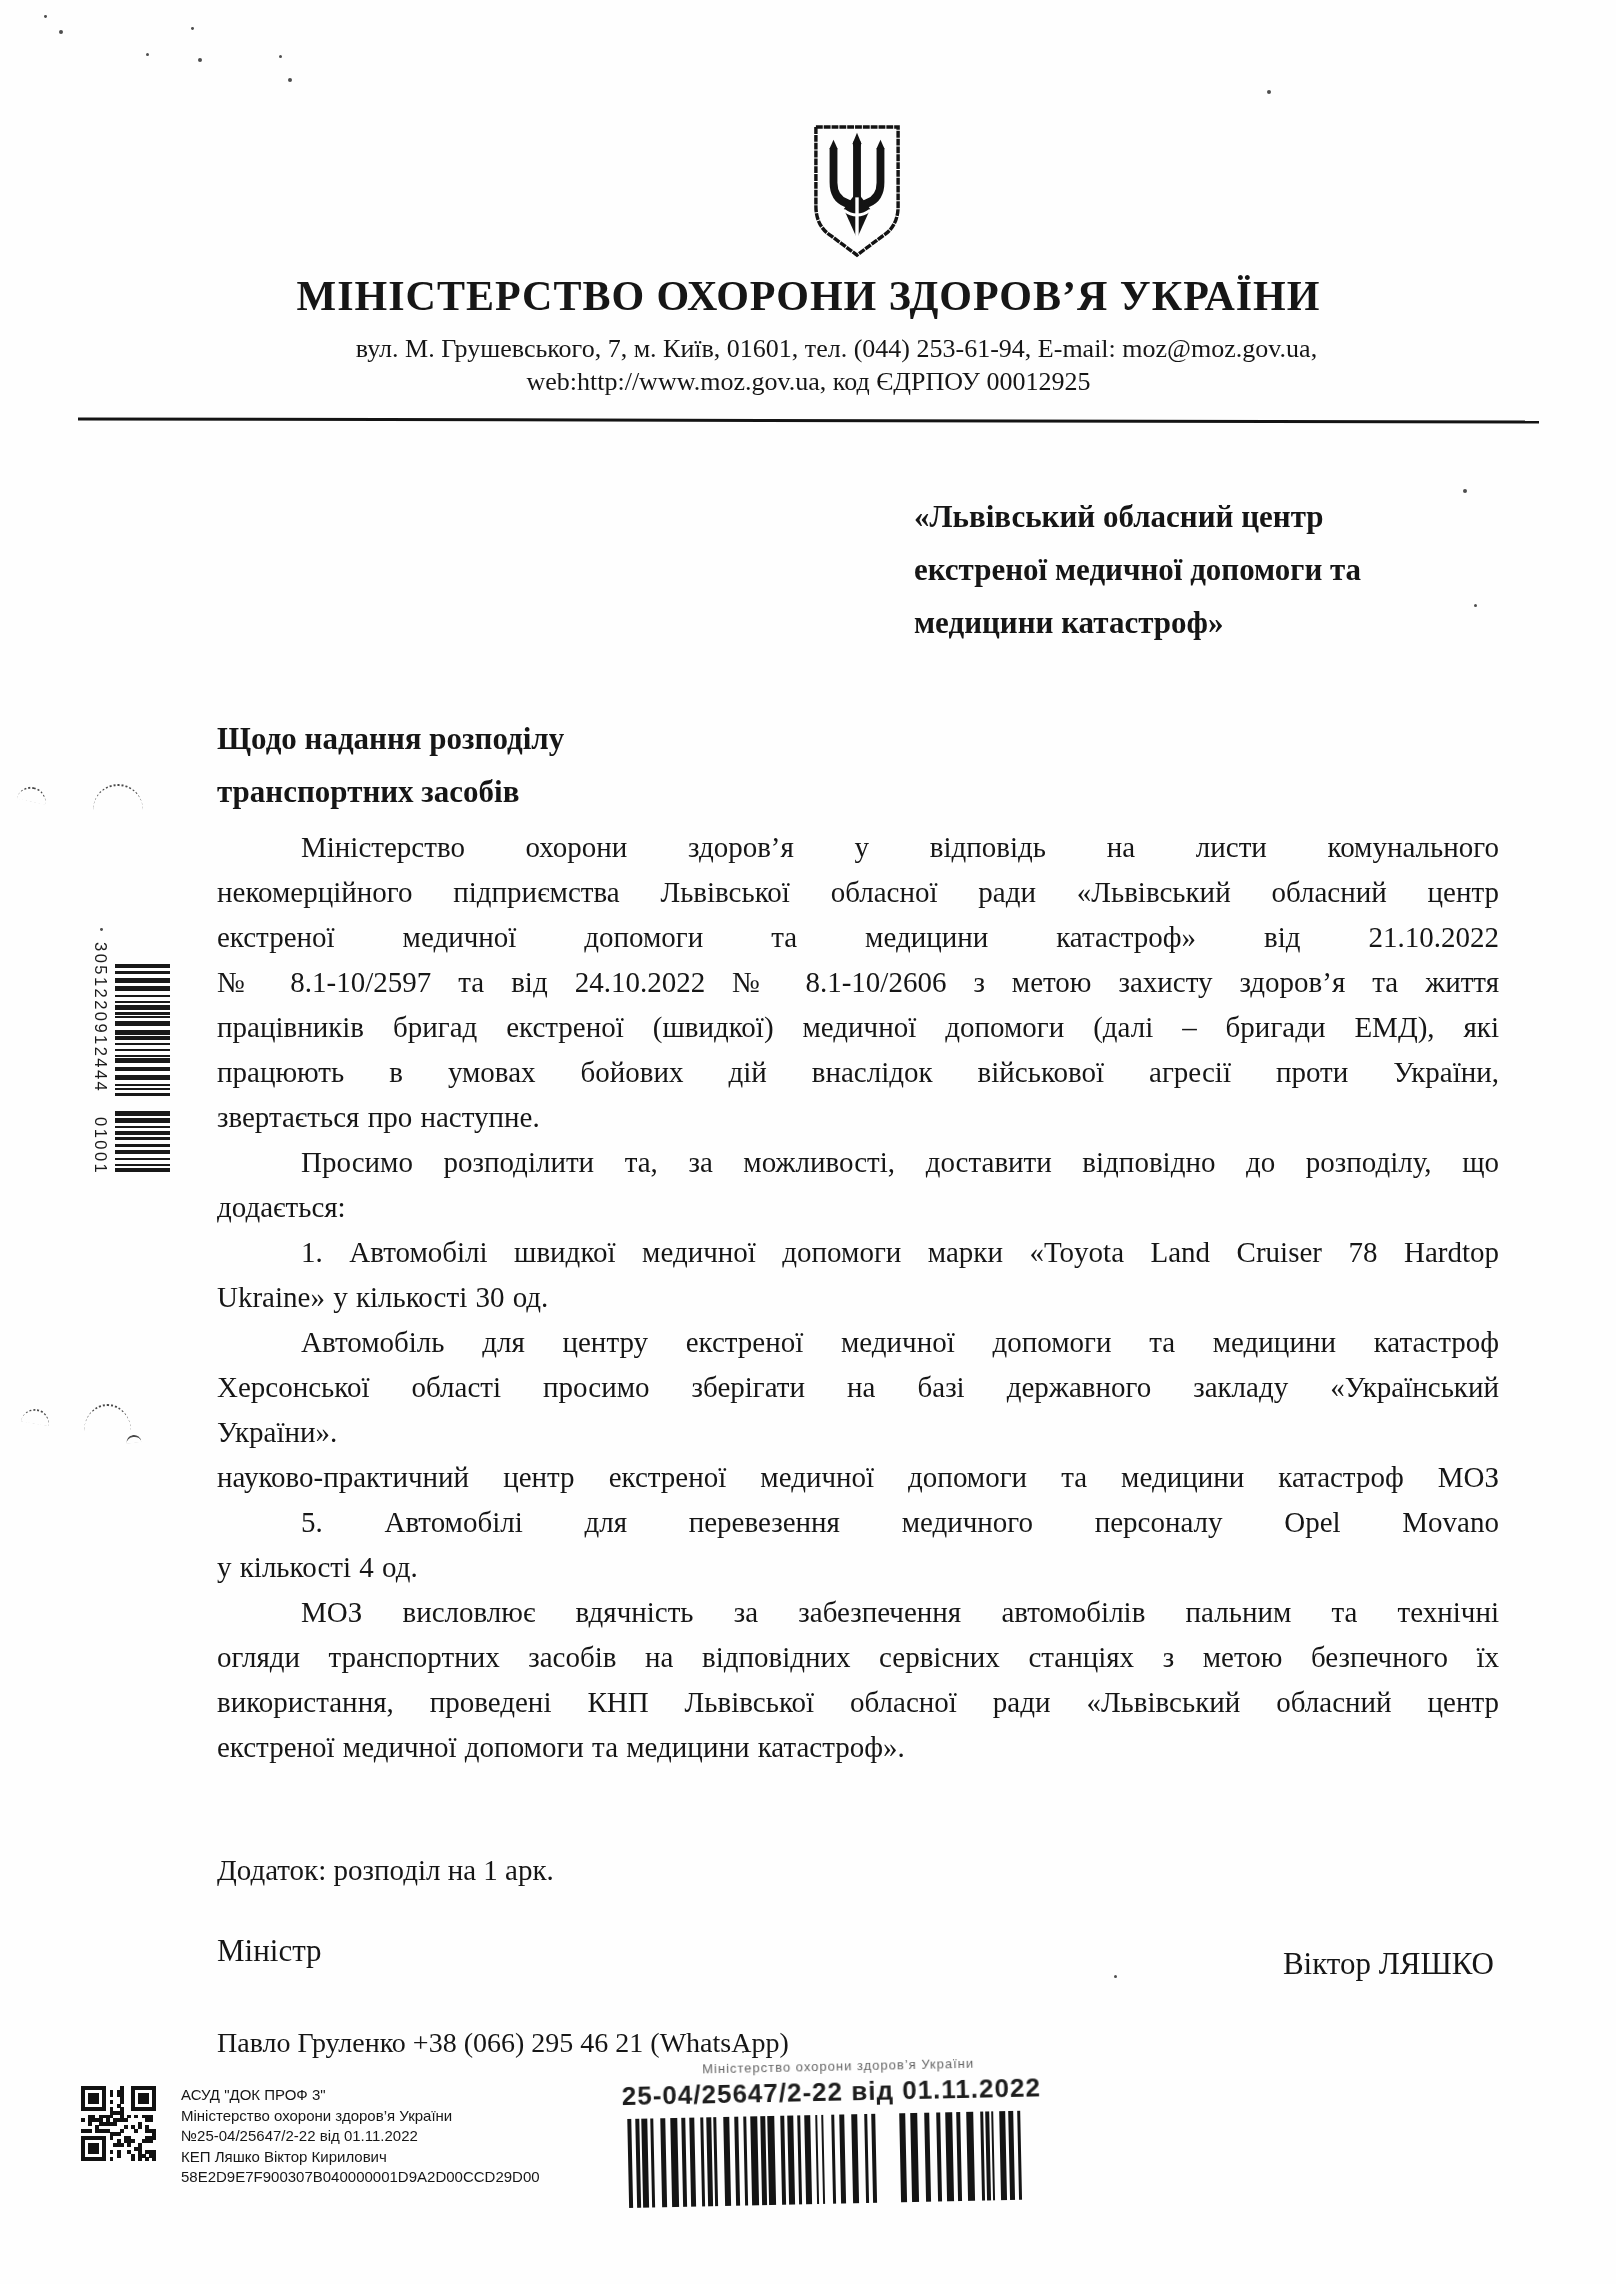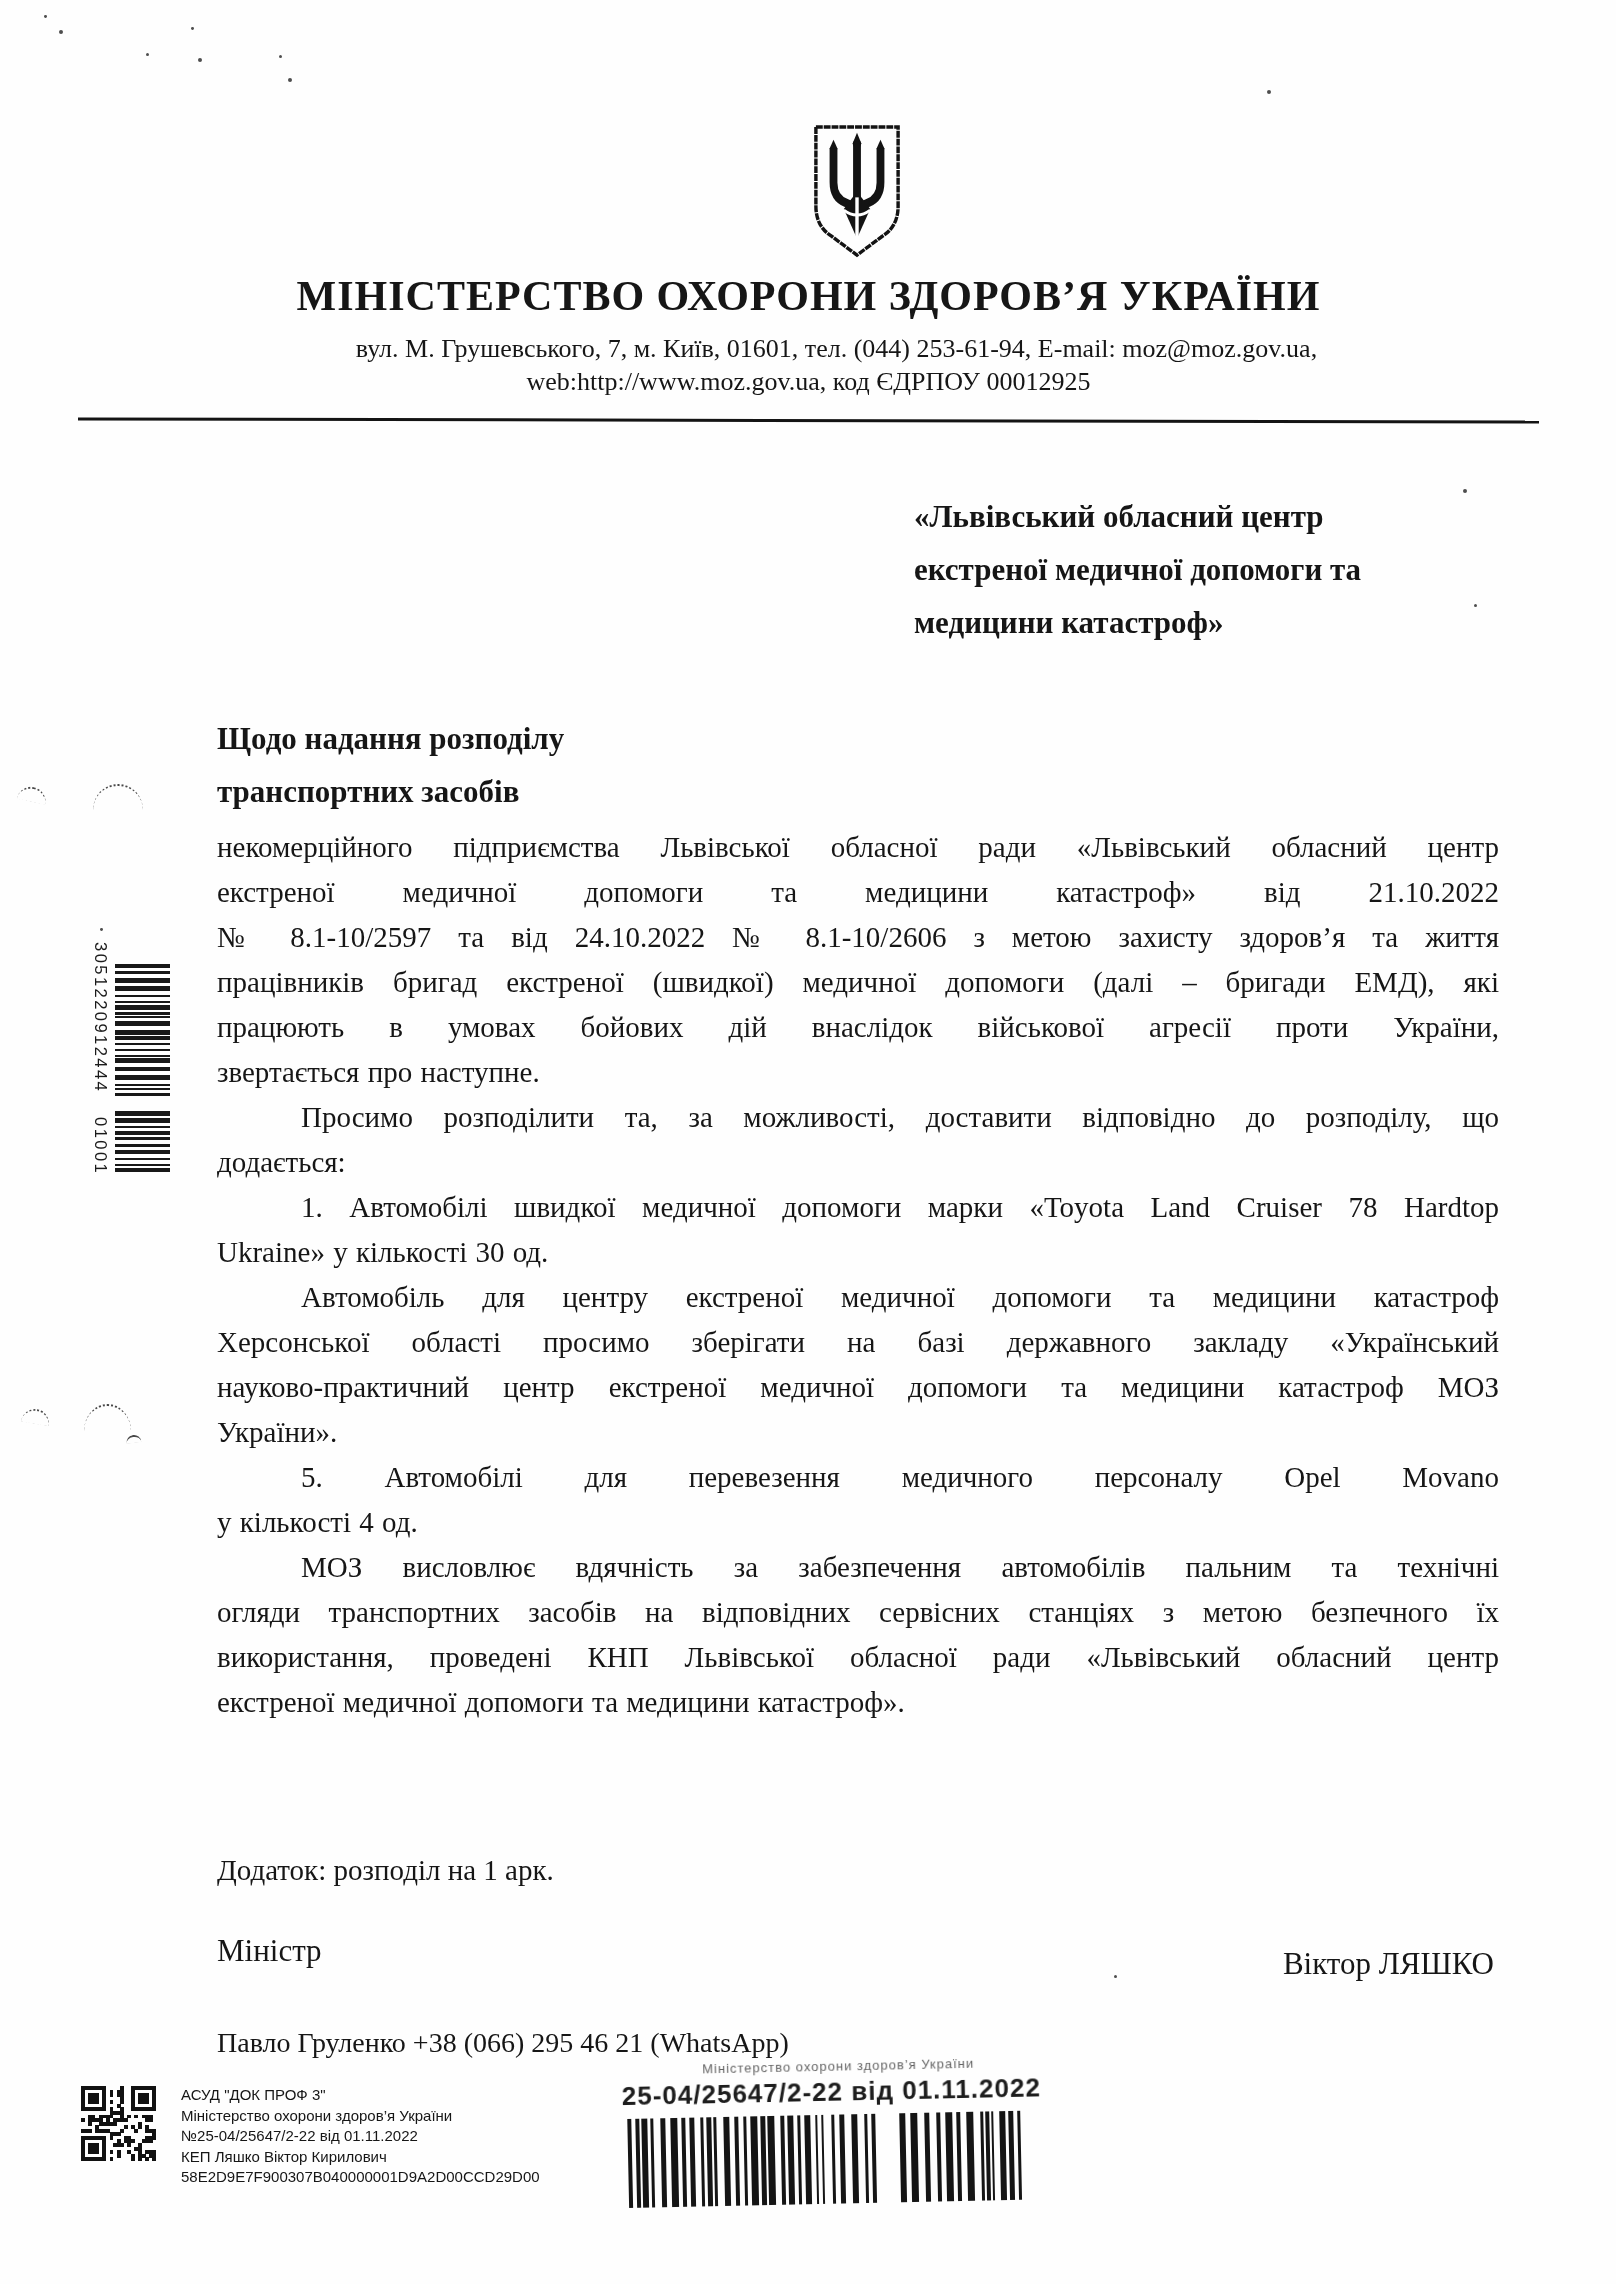--- a/index.html
+++ b/index.html
@@ -83,34 +83,35 @@
   <div class="abs" id="recipient">
       <div class="rline">«Львівський обласний центр</div>
       <div class="rline">екстреної медичної допомоги та</div>
       <div class="rline">медицини катастроф»</div>
     </div>
   <div class="abs" id="subject">
       <div class="rline">Щодо надання розподілу</div>
       <div class="rline">транспортних засобів</div>
     </div>
   <div class="abs" id="body-block">
+      <div class="bline jline ind">Міністерство охорони здоров’я у відповідь на листи комунального</div>
       <div class="bline jline">некомерційного підприємства Львівської обласної ради «Львівський обласний центр</div>
       <div class="bline jline">екстреної медичної допомоги та медицини катастроф» від 21.10.2022</div>
       <div class="bline jline">№ 8.1-10/2597 та від 24.10.2022 № 8.1-10/2606 з метою захисту здоров’я та життя</div>
       <div class="bline jline">працівників бригад екстреної (швидкої) медичної допомоги (далі – бригади ЕМД), які</div>
       <div class="bline jline">працюють в умовах бойових дій внаслідок військової агресії проти України,</div>
       <div class="bline">звертається про наступне.</div>
       <div class="bline jline ind">Просимо розподілити та, за можливості, доставити відповідно до розподілу, що</div>
       <div class="bline">додається:</div>
       <div class="bline jline ind">1. Автомобілі швидкої медичної допомоги марки «Toyota Land Cruiser 78 Hardtop</div>
       <div class="bline">Ukraine» у кількості 30 од.</div>
       <div class="bline jline ind">Автомобіль для центру екстреної медичної допомоги та медицини катастроф</div>
       <div class="bline jline">Херсонської області просимо зберігати на базі державного закладу «Український</div>
+      <div class="bline">України».</div>
       <div class="bline jline">науково-практичний центр екстреної медичної допомоги та медицини катастроф МОЗ</div>
-      <div class="bline">України».</div>
       <div class="bline jline ind">5. Автомобілі для перевезення медичного персоналу Opel Movano</div>
       <div class="bline">у кількості 4 од.</div>
       <div class="bline jline ind">МОЗ висловлює вдячність за забезпечення автомобілів пальним та технічні</div>
       <div class="bline jline">огляди транспортних засобів на відповідних сервісних станціях з метою безпечного їх</div>
       <div class="bline jline">використання, проведені КНП Львівської обласної ради «Львівський обласний центр</div>
       <div class="bline">екстреної медичної допомоги та медицини катастроф».</div>
     </div>
 
   <div class="abs" id="attachment">Додаток: розподіл на 1 арк.</div>
   <div class="abs" id="minister">Міністр</div>

